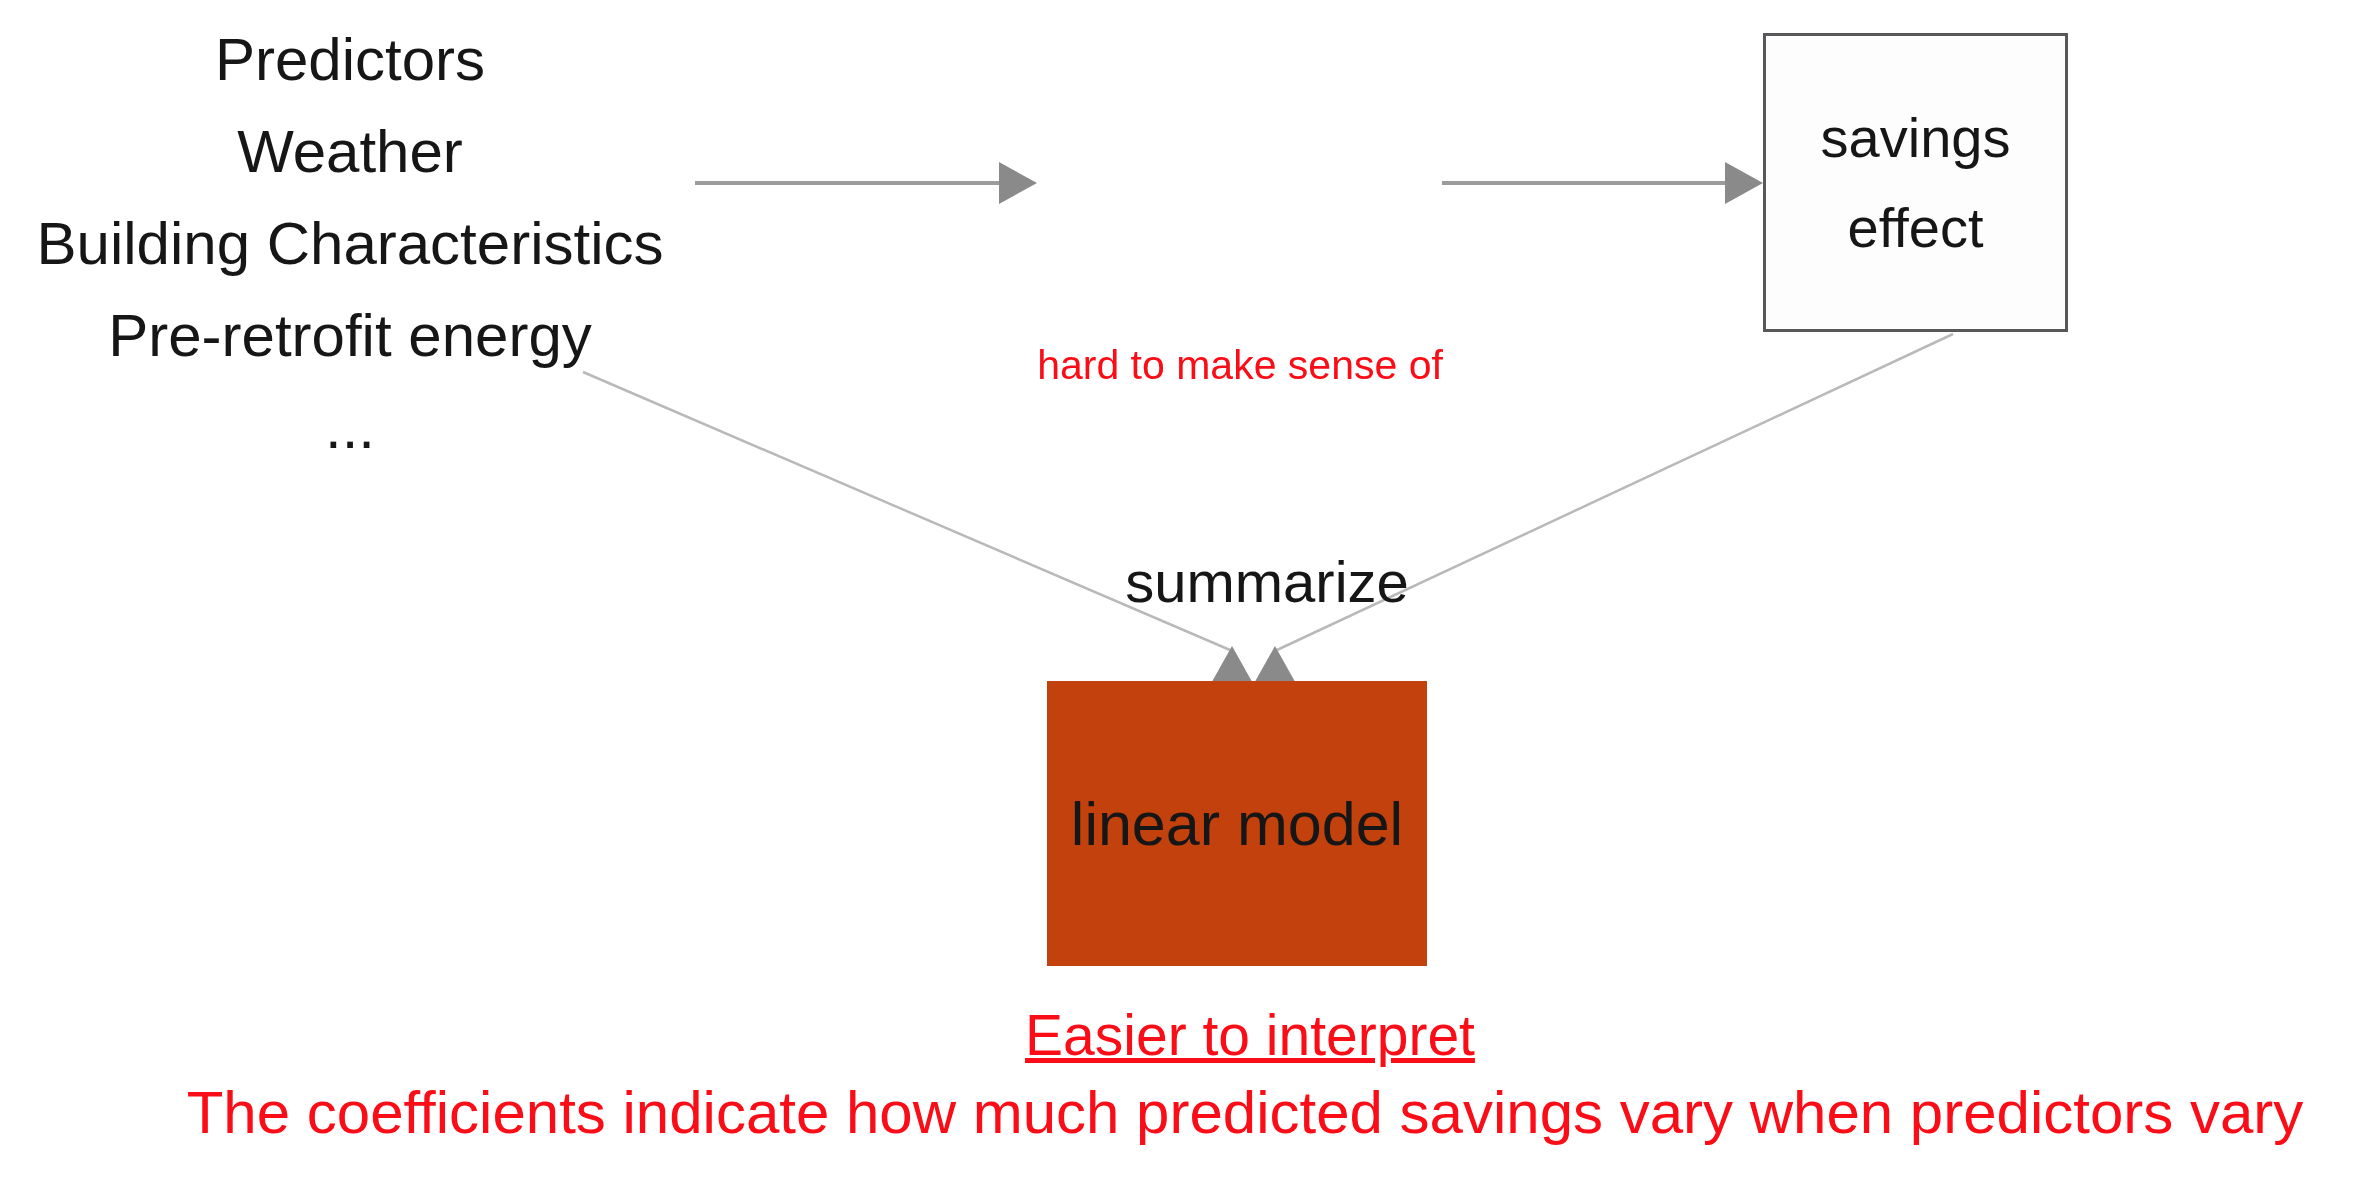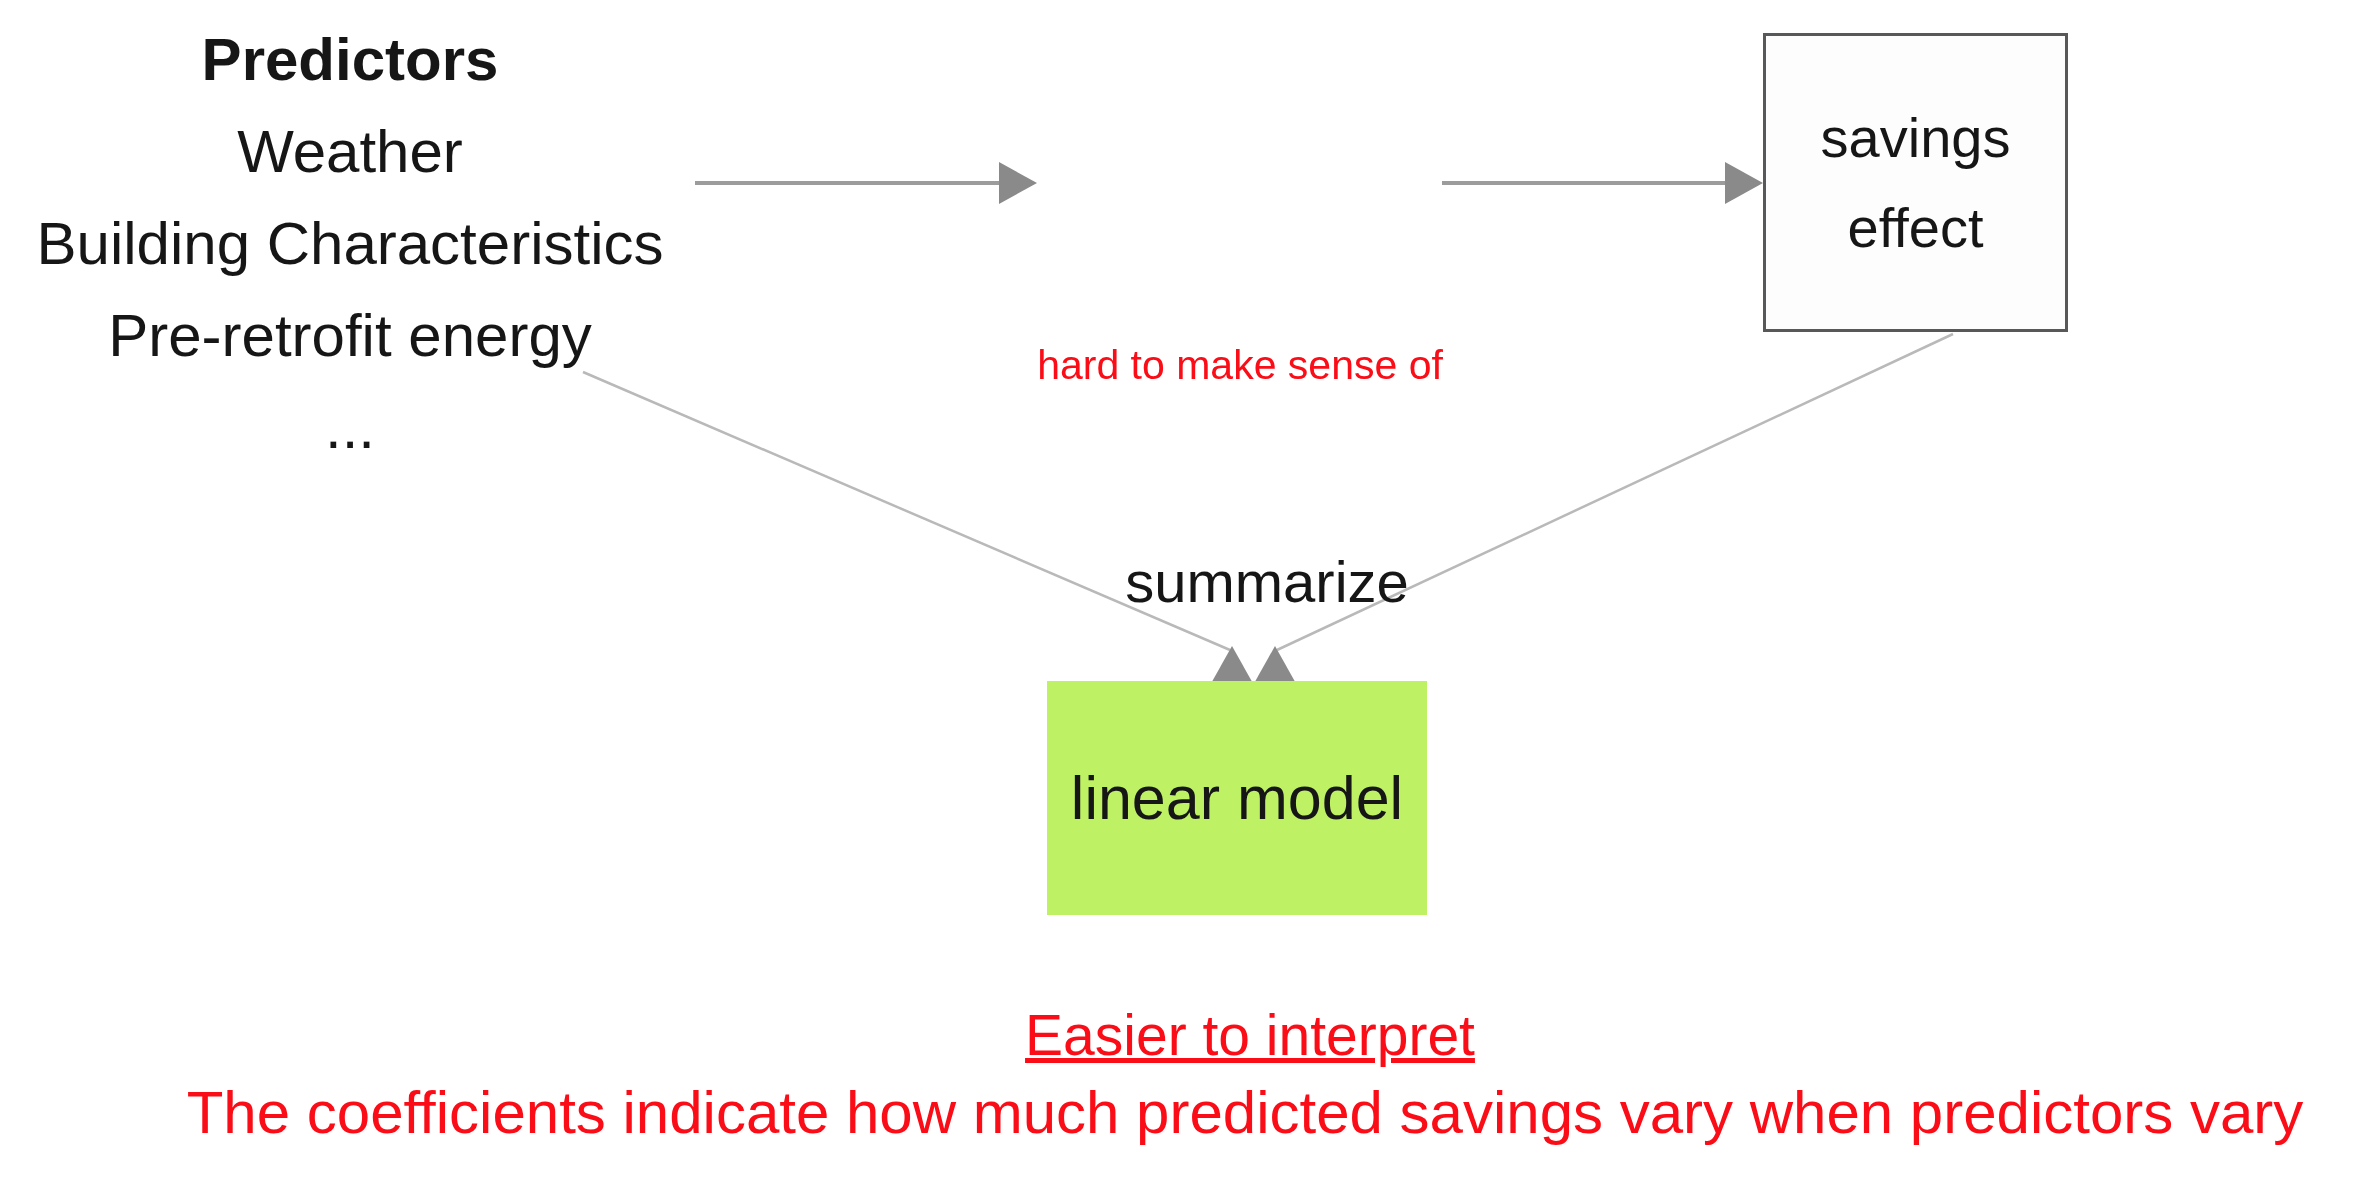--- a/index.html
+++ b/index.html
@@ -27,21 +27,21 @@
   }
 
   
   .predictors {
     left: 0px; top: 14px; width: 700px;
     text-align: center;
     font-size: 60px;
     line-height: 92px;
     letter-spacing: 0px;
   }
-  .predictors .title { font-weight: bold; }
+  .predictors .title { font-weight: normal; }
 
   
   .box {
     display: flex;
     flex-direction: column;
     align-items: center;
     justify-content: center;
     text-align: center;
     box-sizing: border-box;
   }
@@ -53,22 +53,22 @@
     line-height: 92px;
   }
   .box-retrofit {
     left: 1763px; top: 33px; width: 305px; height: 299px;
     background: #fdfdfd;
     border: 3px solid #57585a;
     font-size: 56px;
     line-height: 90px;
   }
   .box-linear {
-    left: 1047px; top: 681px; width: 380px; height: 234px;
-    background: #bef264;
+    left: 1047px; top: 681px; width: 380px; height: 285px;
+    background: #c2410c;
     font-size: 61px;
   }
 
   .note {
     color: #fa0d16;
     text-align: center;
   }
   .note-cf {
     left: 938px; top: 342px; width: 604px;
     font-size: 41px;

